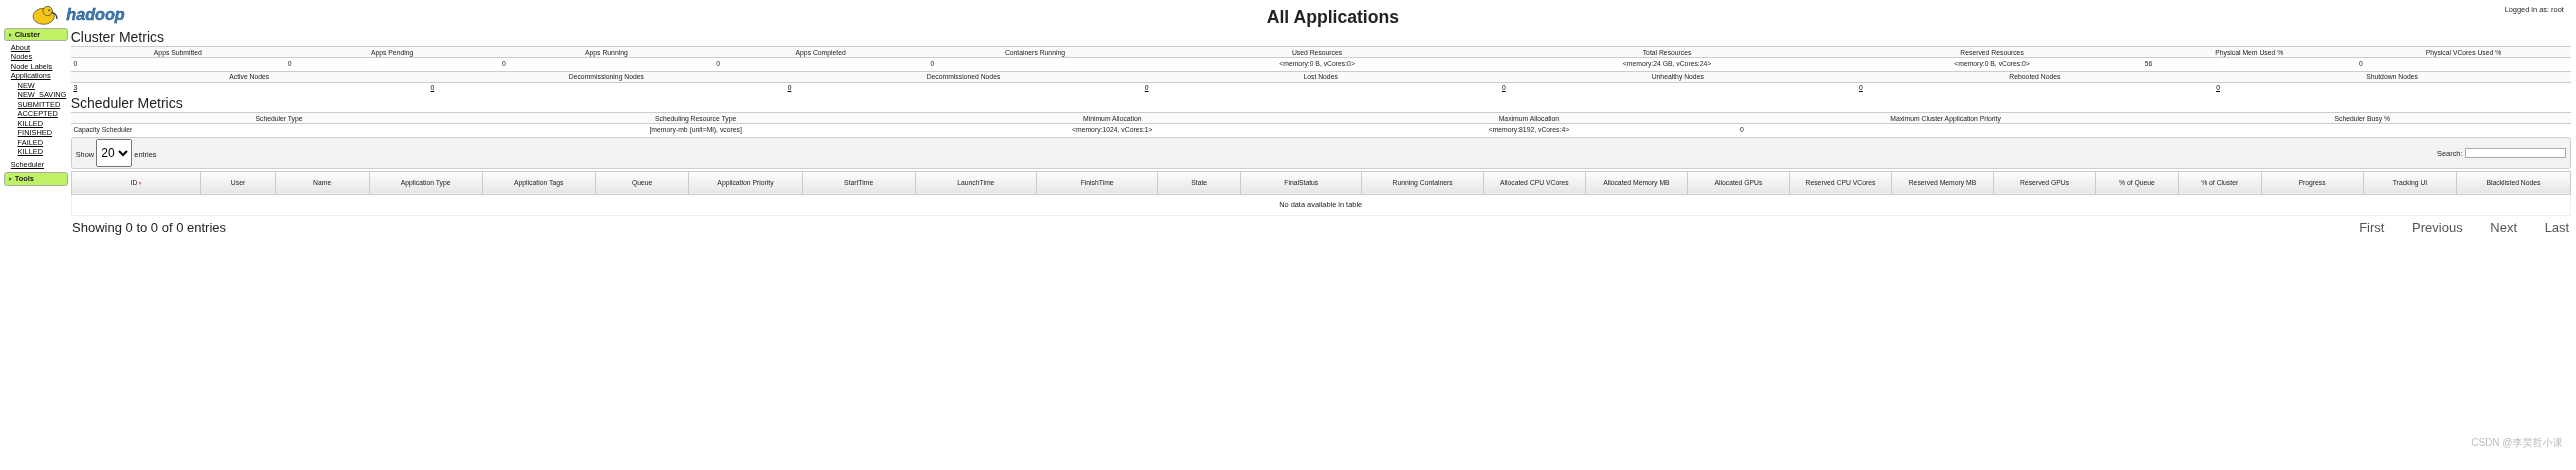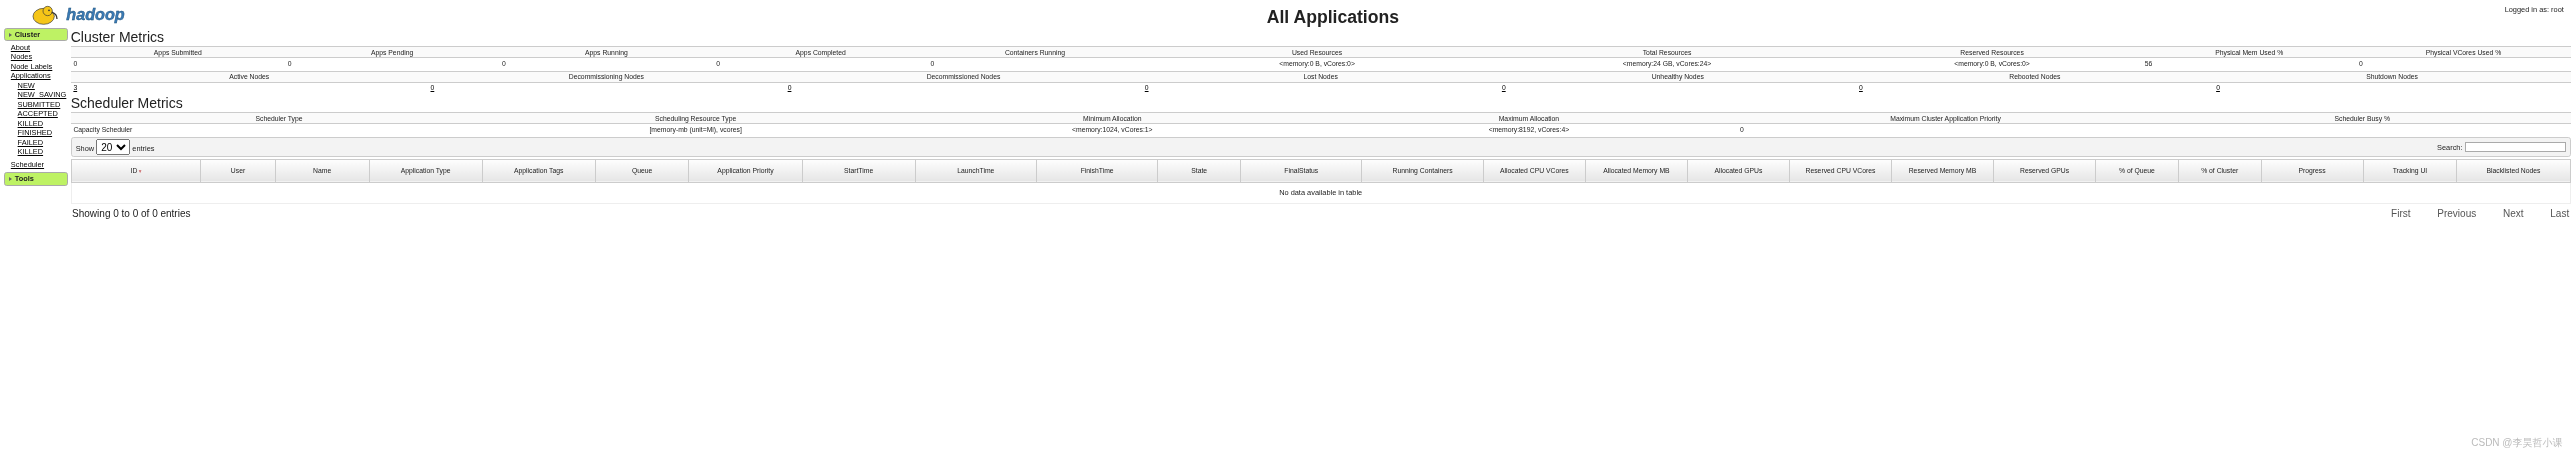--- a/index.html
+++ b/index.html
@@ -19,28 +19,28 @@
   .sidebar ul ul { }
   .sidebar li { line-height:9.5px;}
   .content { flex:1; min-width:0;}
   .section-title{ font-size:14px; margin:1.4px 0 1.4px 0;}
   
   table.metrics { width:100%; border-collapse:collapse; margin-bottom:2.7px; table-layout:fixed;}
   table.metrics th { font-weight:normal; font-size:6.8px; text-align:center; padding:1.4px 2.7px; background:#fafafa; border-top:0.7px solid #ccc; border-bottom:0.7px solid #ccc;}
   table.metrics td { font-size:6.8px; padding:1.4px 2.7px; border-top:0.7px solid #eee; text-align:left;}
   
   .dt-top{ display:flex; justify-content:space-between; align-items:center; background:#f3f3f3; border:0.7px solid #ccc; border-radius:2.7px; padding:1.4px 4px; font-size:7.4px; margin-bottom:1.4px;}
-  .dt-top select { font-size:10px; height:16px;}
+  .dt-top select { font-size:12px; height:28px;}
   .search-box input { border:0.7px solid #aaa; height:10.8px; width:101px; font-size:7.4px;}
   
   table.apps { width:100%; border-collapse:collapse; table-layout:fixed;}
   table.apps th { background:linear-gradient(#fefefe,#e5e5e5); border:0.7px solid #ccc; font-size:6.8px; font-weight:normal; padding:2.7px 1.4px; text-align:center; vertical-align:middle; height:23px;}
   table.apps td.empty { text-align:center; padding:5.4px; font-size:7.4px; border:0.7px solid #eee;}
   .sort-ind{ color:#c66; font-size:5.4px; vertical-align:middle; margin-left:1.4px;}
-  .dt-bottom{ display:flex; justify-content:space-between; align-items:center; font-size:10px; padding:4px 1.4px;}
+  .dt-bottom{ display:flex; justify-content:space-between; align-items:center; font-size:13px; padding:4px 1.4px;}
   .pager span{ margin-left:24px; color:#555;}
   .watermark{ position:fixed; right:13.5px; bottom:20px; color:#bbb; font-size:10px; pointer-events:none;}
 </style>
 </head>
 <body>
 
 <div class="top">
   <div class="logo-wrap">
     <svg width="32" height="24" viewBox="0 0 48 36">
       <ellipse cx="22" cy="20" rx="16" ry="12" fill="#f5c518" stroke="#333" stroke-width="1"></ellipse>

